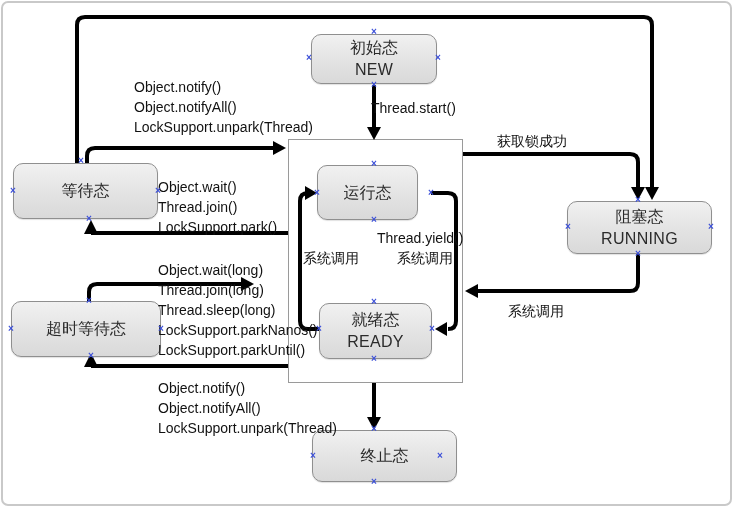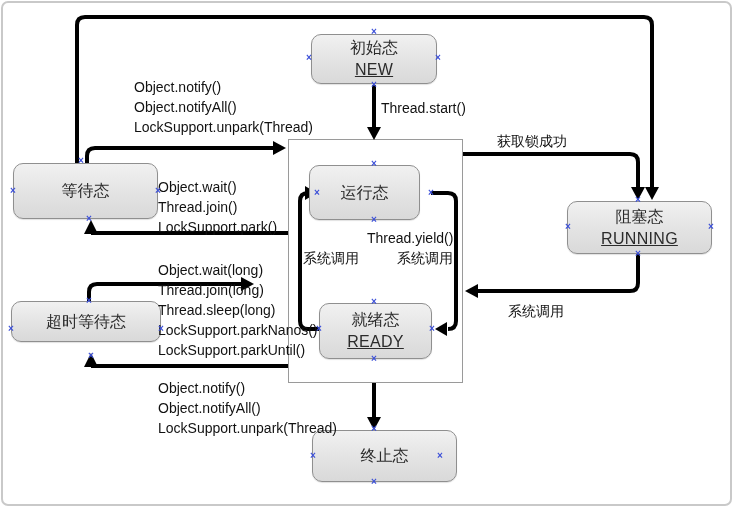--- a/index.html
+++ b/index.html
@@ -16,21 +16,21 @@
   svg.arrows{position:absolute;left:0;top:0;width:733px;height:507px;}
   svg.arrows path{fill:none;stroke:#000;stroke-width:4;stroke-linejoin:round;stroke-linecap:butt;}
   svg.arrows polygon{fill:#000;stroke:none;}
   .state{
     position:absolute;box-sizing:border-box;border:1px solid #8f8f8f;border-radius:10px;
     background:linear-gradient(180deg,#f1f1f1 0%,#e3e3e3 55%,#d9d9d9 100%);
     display:flex;flex-direction:column;align-items:center;justify-content:center;
     color:#2b2b2b;text-align:center;line-height:1.35;box-shadow:0 1px 1px rgba(0,0,0,.12);
   }
   .state .zh{font-size:16px;}
-  .state .en{font-size:16px;letter-spacing:.3px;text-decoration:underline;}
+  .state .en{font-size:16px;letter-spacing:.3px;}
   .lbl{position:absolute;color:#111;font-size:14px;line-height:20px;white-space:nowrap;}
   .lbl.cn{font-size:14px;}
   .handle{
     position:absolute;width:10px;height:10px;margin-left:-5px;margin-top:-5px;
     color:#3b4fd8;font-size:10px;line-height:10px;font-weight:bold;text-align:center;
   }
 </style>
 </head>
 <body>
 
@@ -99,30 +99,30 @@
 
   <div class="state" style="left:310px;top:33px;width:126px;height:50px">
     <div class="zh">初始态</div>
     <div class="en">NEW</div>
   </div>
 
   <div class="state" style="left:12px;top:162px;width:145px;height:56px">
     <div class="zh">等待态</div>
   </div>
 
-  <div class="state" style="left:10px;top:300px;width:150px;height:41px">
+  <div class="state" style="left:10px;top:300px;width:150px;height:56px">
     <div class="zh">超时等待态</div>
   </div>
 
   <div class="state" style="left:566px;top:200px;width:145px;height:53px">
     <div class="zh">阻塞态</div>
     <div class="en">RUNNING</div>
   </div>
 
-  <div class="state" style="left:308px;top:164px;width:111px;height:55px">
+  <div class="state" style="left:316px;top:164px;width:101px;height:55px">
     <div class="zh">运行态</div>
   </div>
 
   <div class="state" style="left:318px;top:302px;width:113px;height:56px">
     <div class="zh">就绪态</div>
     <div class="en">READY</div>
   </div>
 
   <div class="state" style="left:311px;top:429px;width:145px;height:52px">
     <div class="zh">终止态</div>
@@ -147,25 +147,25 @@
     <div>Thread.join()</div>
     <div>LockSupport.park()</div>
   </div>
 
   <div class="lbl" style="left:157px;top:377px">
     <div>Object.notify()</div>
     <div>Object.notifyAll()</div>
     <div>LockSupport.unpark(Thread)</div>
   </div>
 
-  <div class="lbl" style="left:380px;top:97px">Thread.start()</div>
+  <div class="lbl" style="left:370px;top:97px">Thread.start()</div>
   <div class="lbl cn" style="left:496px;top:130px">获取锁成功</div>
   <div class="lbl cn" style="left:507px;top:300px">系统调用</div>
   <div class="lbl cn" style="left:302px;top:247px">系统调用</div>
-  <div class="lbl" style="left:366px;top:227px">Thread.yield()</div>
+  <div class="lbl" style="left:376px;top:227px">Thread.yield()</div>
   <div class="lbl cn" style="left:396px;top:247px">系统调用</div>
 
 <div class="handle" style="left: 373px; top: 31px; color: rgb(59, 79, 216);">×</div>
       <div class="handle" style="left: 308px; top: 57px; color: rgb(59, 79, 216);">×</div>
       <div class="handle" style="left: 437px; top: 57px; color: rgb(59, 79, 216);">×</div>
       <div class="handle" style="left: 373px; top: 84px; color: rgb(59, 79, 216);">×</div>
       <div class="handle" style="left: 80px; top: 160px; color: rgb(59, 79, 216);">×</div>
       <div class="handle" style="left: 12px; top: 190px; color: rgb(59, 79, 216);">×</div>
       <div class="handle" style="left: 157px; top: 190px; color: rgb(59, 79, 216);">×</div>
       <div class="handle" style="left: 88px; top: 218px; color: rgb(59, 79, 216);">×</div>

